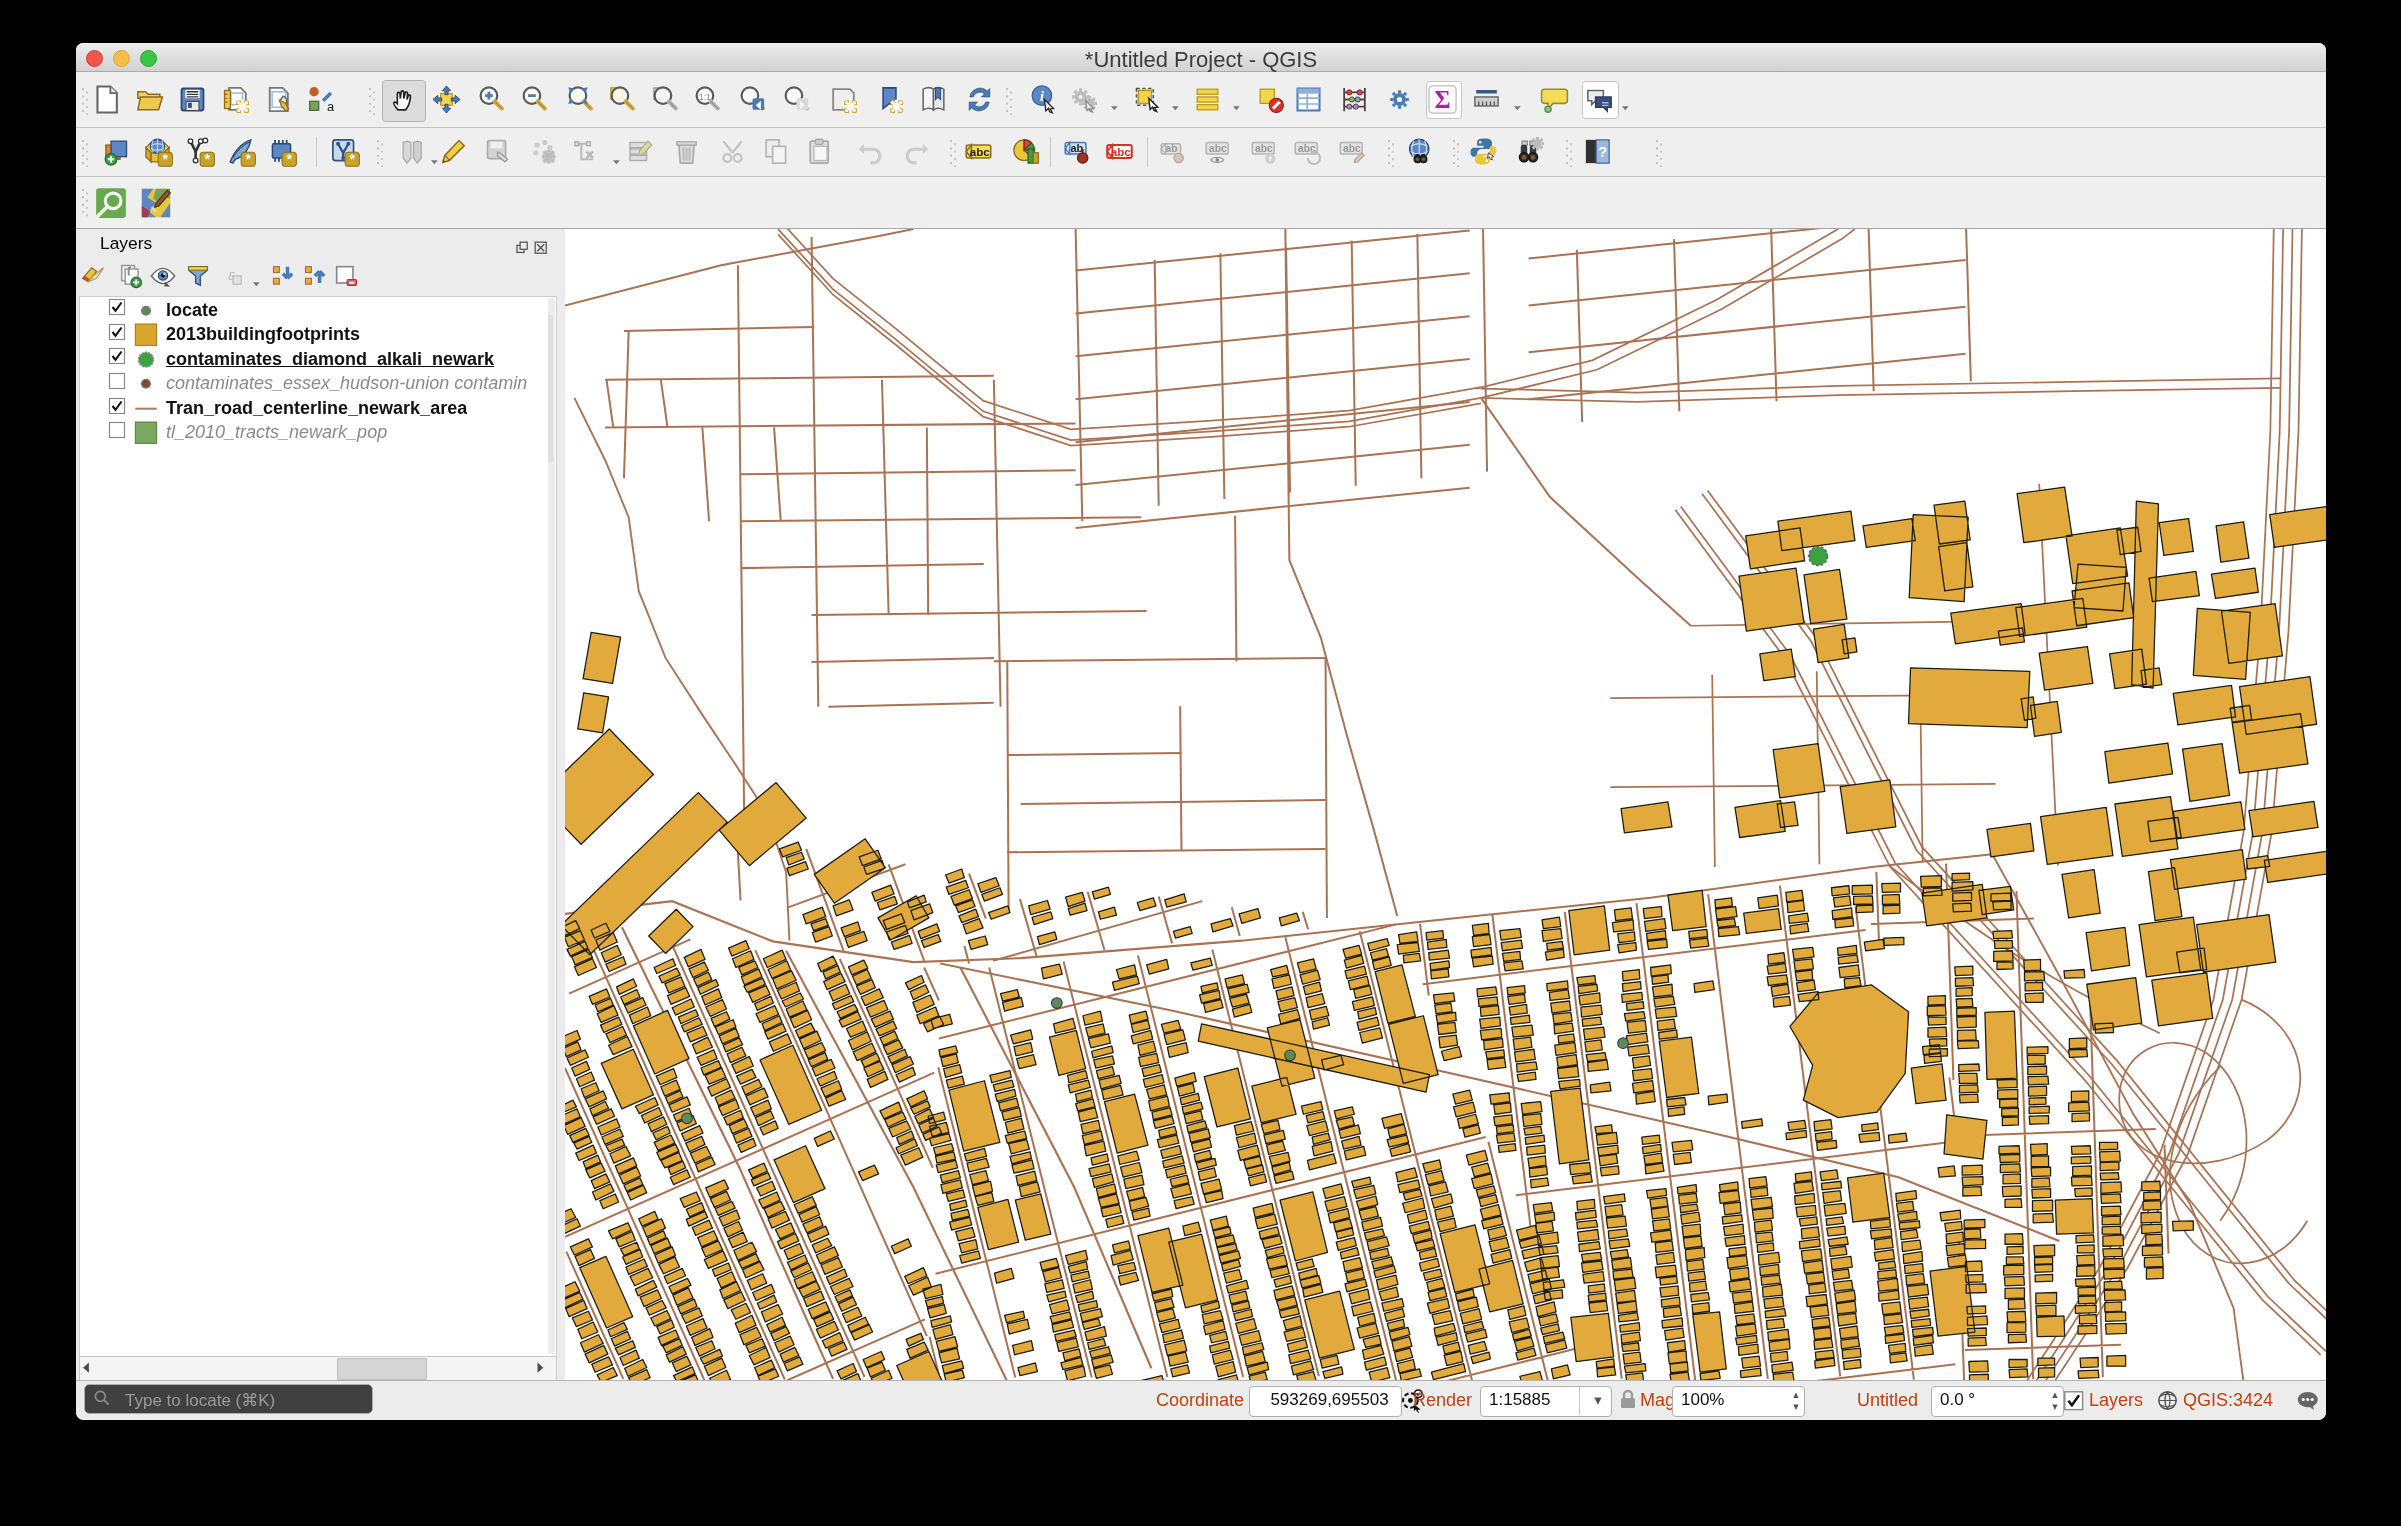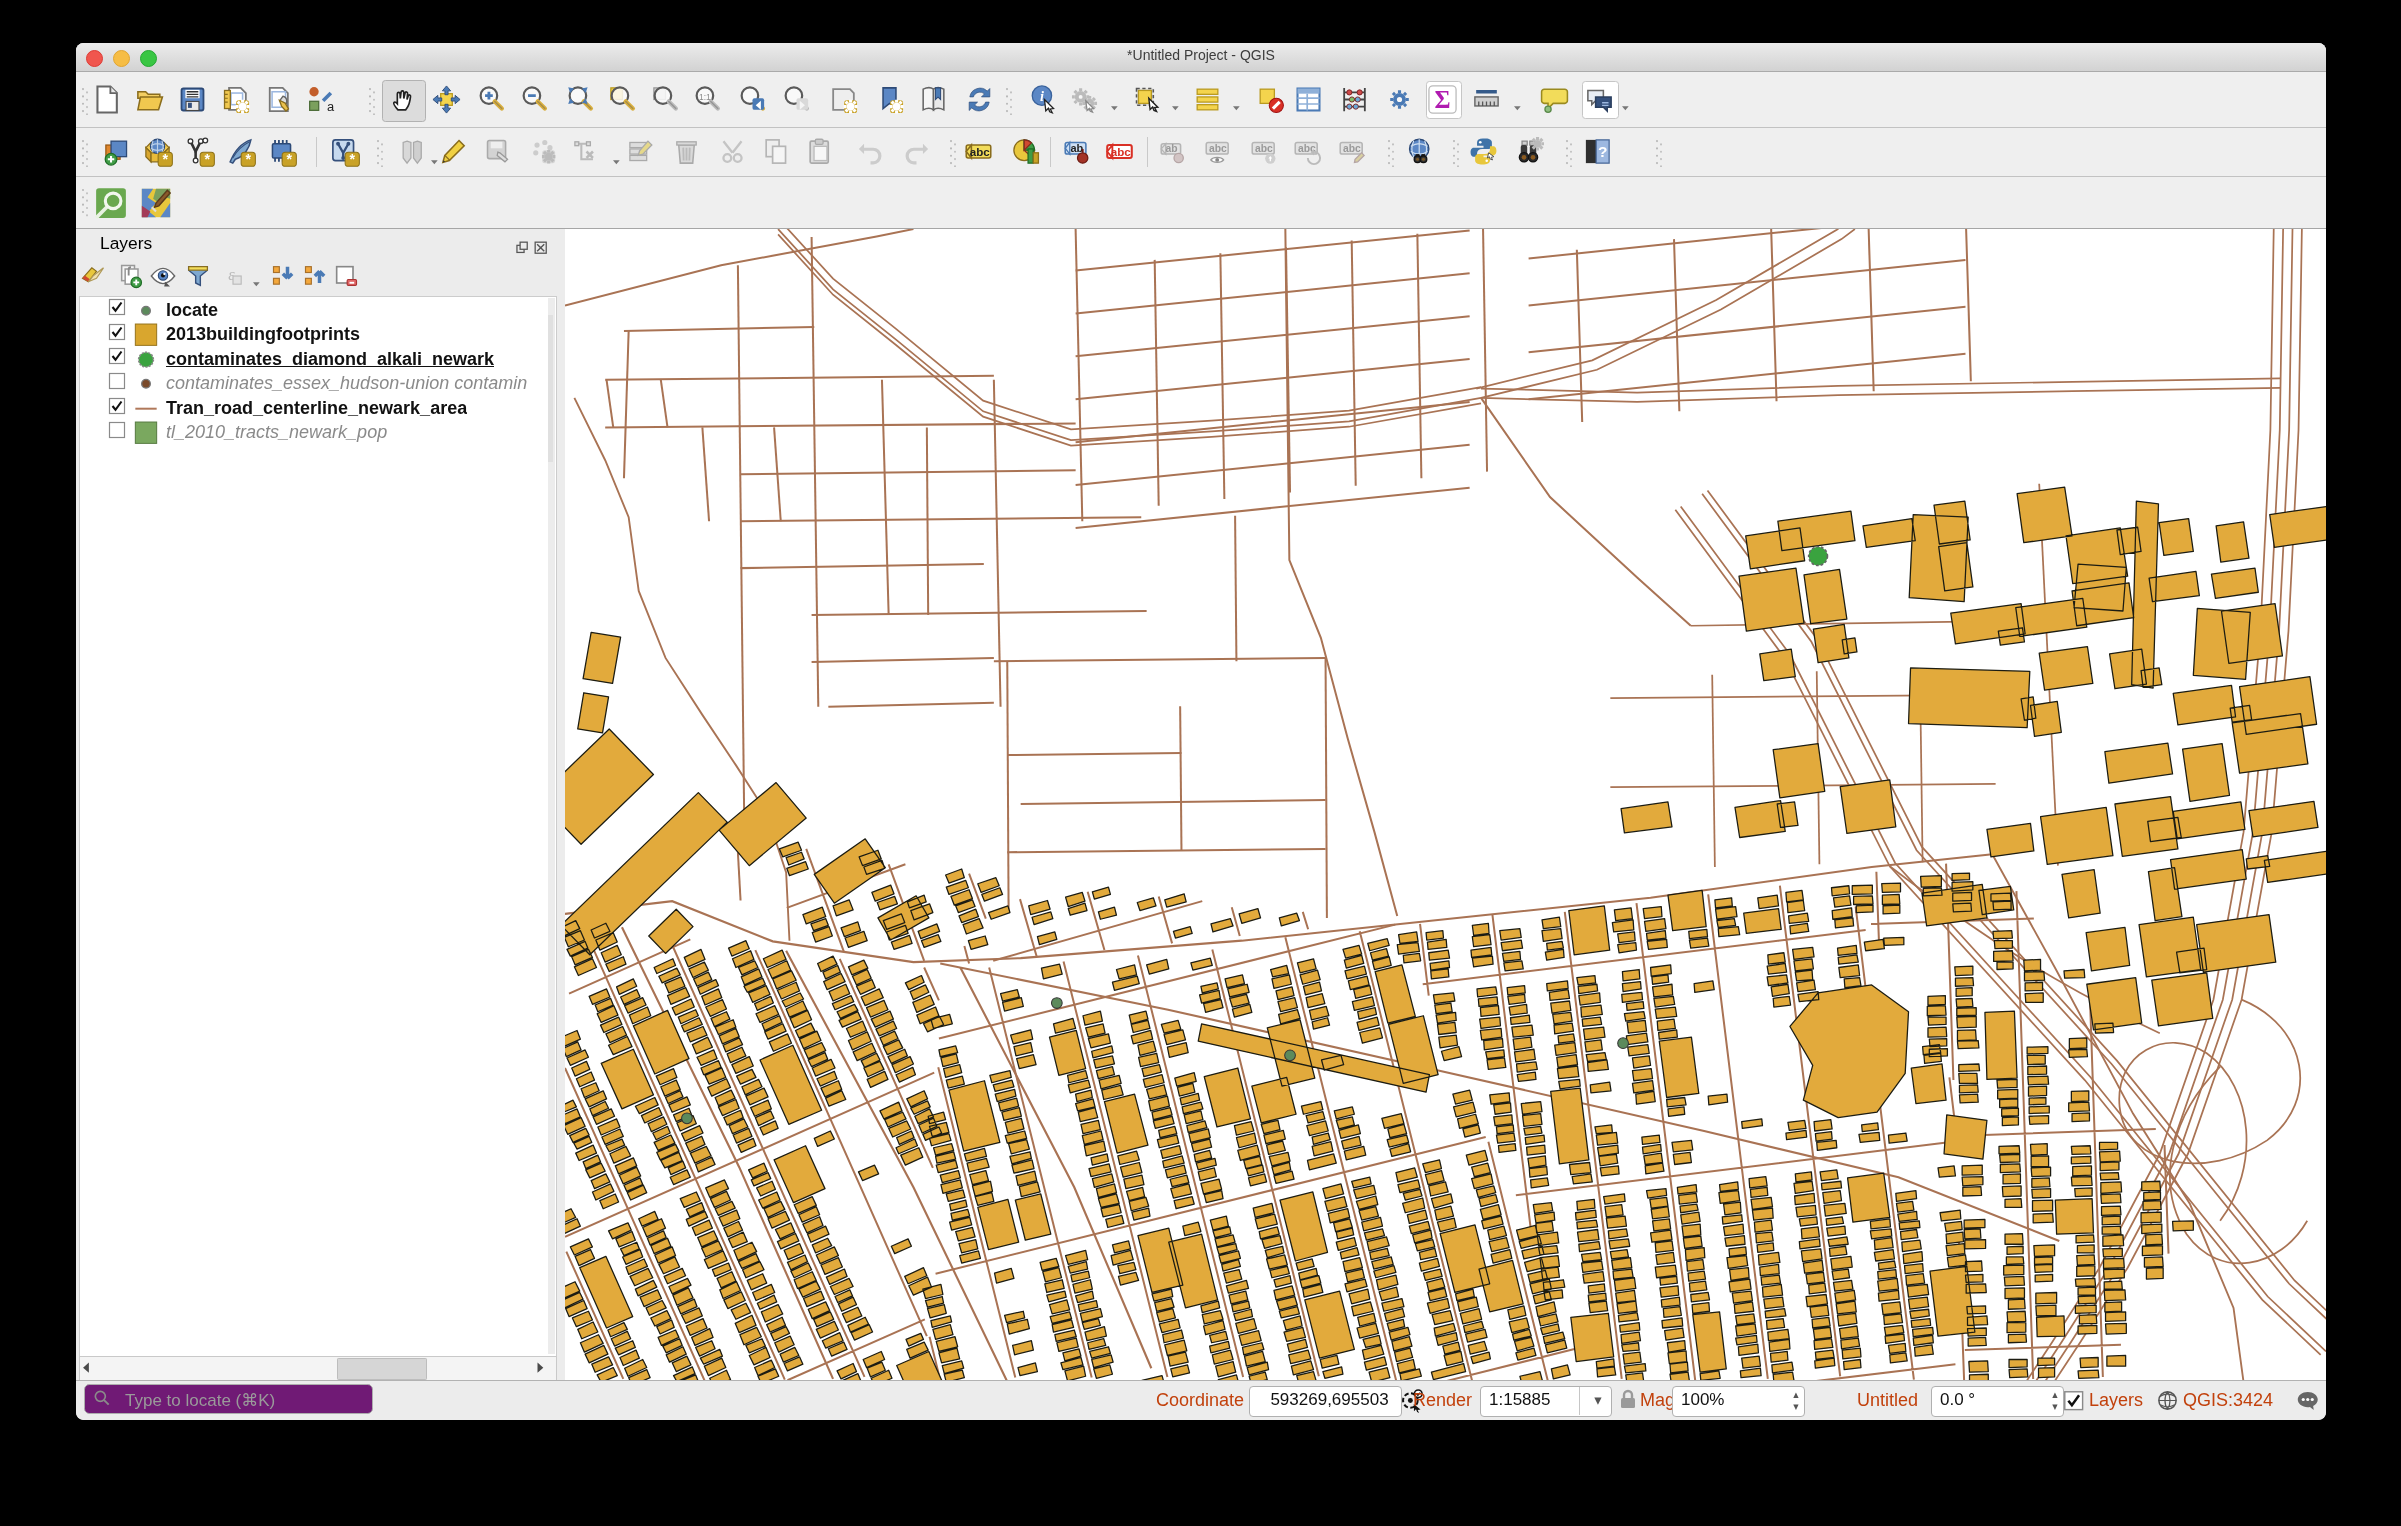--- a/index.html
+++ b/index.html
@@ -1,39 +1,39 @@
 <!DOCTYPE html>
 <html style="font-size:10.7px"><head><meta charset="utf-8"><style>
 
 html,body{margin:0;padding:0;background:#000;width:2401px;height:1526px;overflow:hidden;
  font-family:"Liberation Sans",sans-serif;-webkit-font-smoothing:antialiased}
 #win{position:absolute;left:76px;top:43px;width:2250px;height:1377px;background:#efefef;
  border-radius:7.4px;overflow:hidden}
 .titlebar{position:absolute;left:0;top:0;width:100%;height:28px;
  background:linear-gradient(#ececec,#d2d2d2);border-bottom:0.7px solid #aaa}
 .tl{position:absolute;top:6.7px;width:15.4px;height:15.4px;border-radius:50%;border:0.7px solid}
-.title{position:absolute;top:4px;left:0;width:100%;text-align:center;font-size:14px;color:#3c3c3c}
+.title{position:absolute;top:4px;left:0;width:100%;text-align:center;font-size:22px;color:#3c3c3c}
 .hr{position:absolute;left:0;width:100%;height:0.7px}
 .ic{position:absolute}
 .vsep{position:absolute;width:1.3px;height:29.5px;background:#c9c9c9}
 .selbox{position:absolute;background:#dcdcdc;border:0.7px solid #b2b2b2;border-radius:3.4px}
 .selbox2{position:absolute;background:#fff;border:0.7px solid #c6c6c6;border-radius:3.4px}
 .dock{position:absolute;left:0;top:186px;width:489px;height:1152px;background:#ececec}
 .dktitle{position:absolute;left:24px;top:190px;font-size:17.4px;color:#000000}
 .dlist{position:absolute;left:3.4px;top:253px;width:476px;height:1059px;
  background:#fff;border:0.7px solid #ccc}
 .lrow{position:absolute;left:31.5px}
 .lname{position:absolute;left:90px;font-size:18px;color:#111;white-space:nowrap;max-width:387px;overflow:hidden}
 .lname.gray{color:#8a8a8a}
 .hsb{position:absolute;left:3.4px;top:1313px;width:476px;height:23px;background:#f4f4f4;
  border:0.7px solid #c9c9c9}
 #map{position:absolute;left:489px;top:186px;width:1761px;height:1152px;background:#fff}
 .status{position:absolute;left:0;top:1337px;width:100%;height:40px;background:#ececec;
  border-top:0.7px solid #b2b2b2}
-.locator{position:absolute;left:8px;top:1341px;width:287px;height:28px;background:#701a75;
+.locator{position:absolute;left:8px;top:1341px;width:287px;height:28px;background:#404040;
  border:1.3px solid #adadad;border-radius:5.4px;color:#9a9a9a;font-size:17px}
 .locator span{position:absolute;left:40px;top:4.7px}
 .slabel{position:absolute;font-size:18px;color:#c2410c}
 .sbox{position:absolute;top:1343px;height:25.5px;background:#fff;border:1.3px solid #b0b0b0;
  border-radius:4px;font-size:17px;color:#111;padding-left:8px;padding-top:3.4px}
 .cbar{position:absolute;right:31px;top:0;width:0.7px;height:28px;background:#c6c6c6}
 .carr{position:absolute;right:9.4px;top:4px;color:#555;font-size:14.7px}
 .spin{position:absolute;right:5.4px;top:0.7px;color:#555;font-size:10.7px;line-height:12.7px}
 
 </style></head><body>

